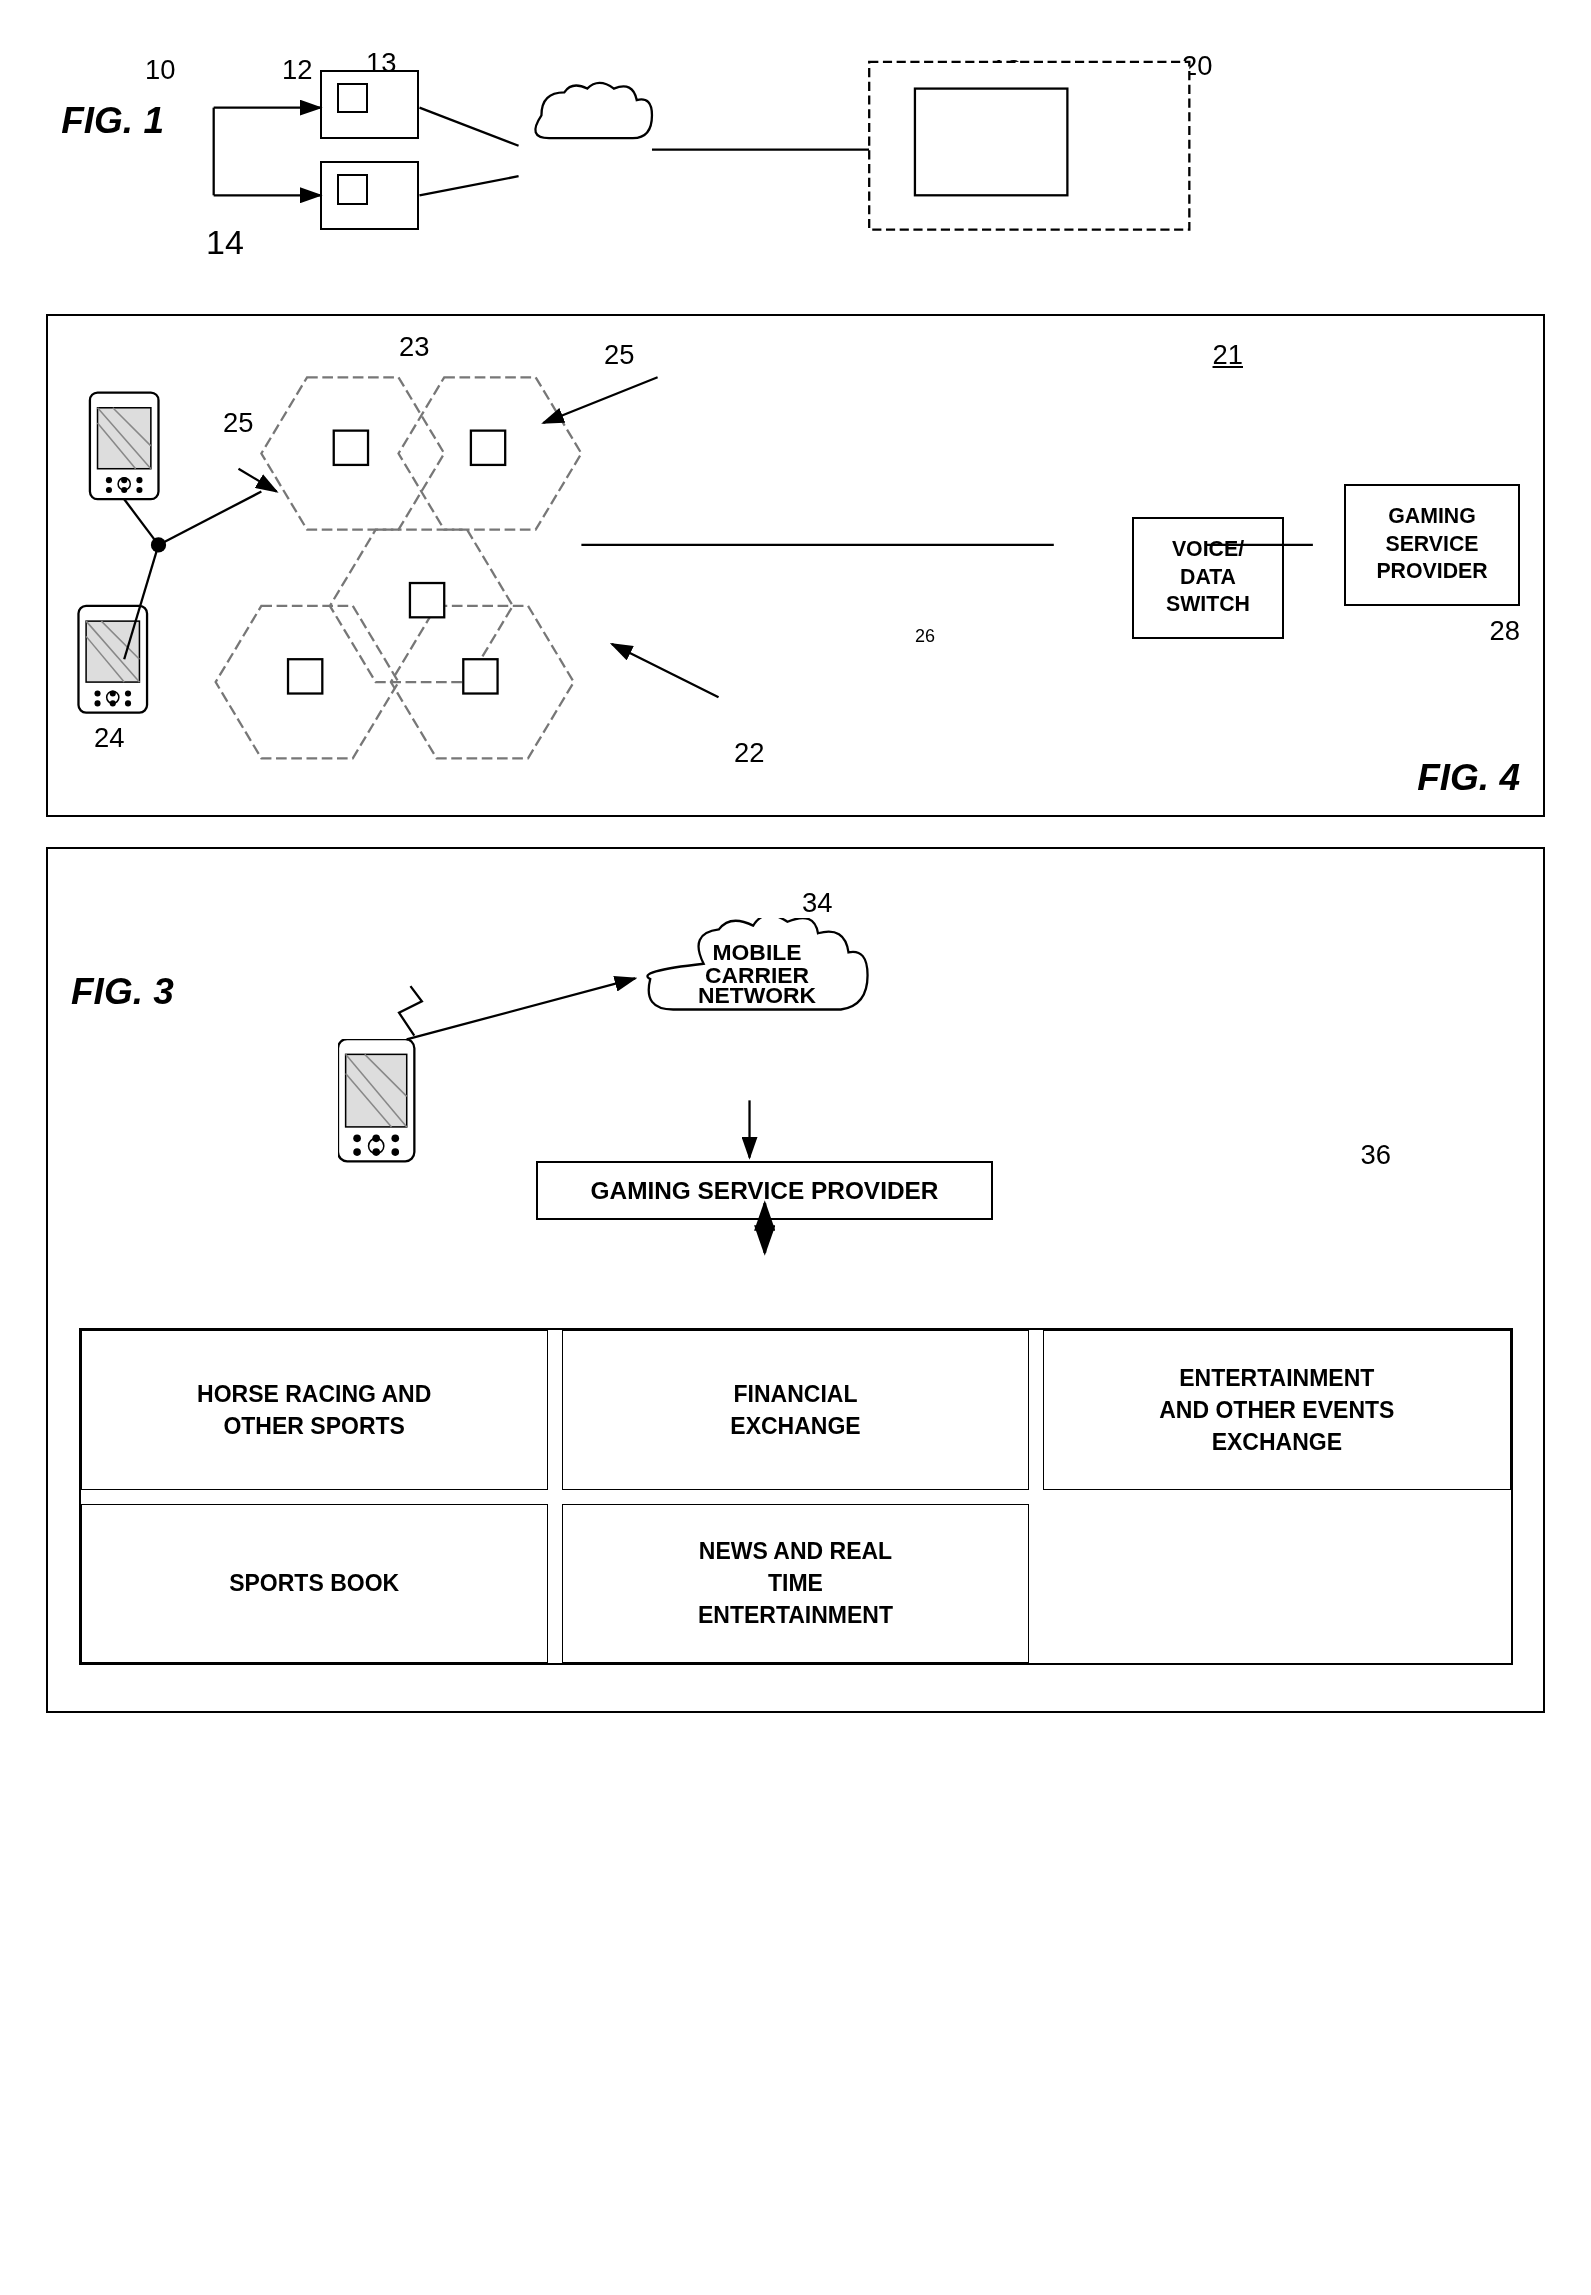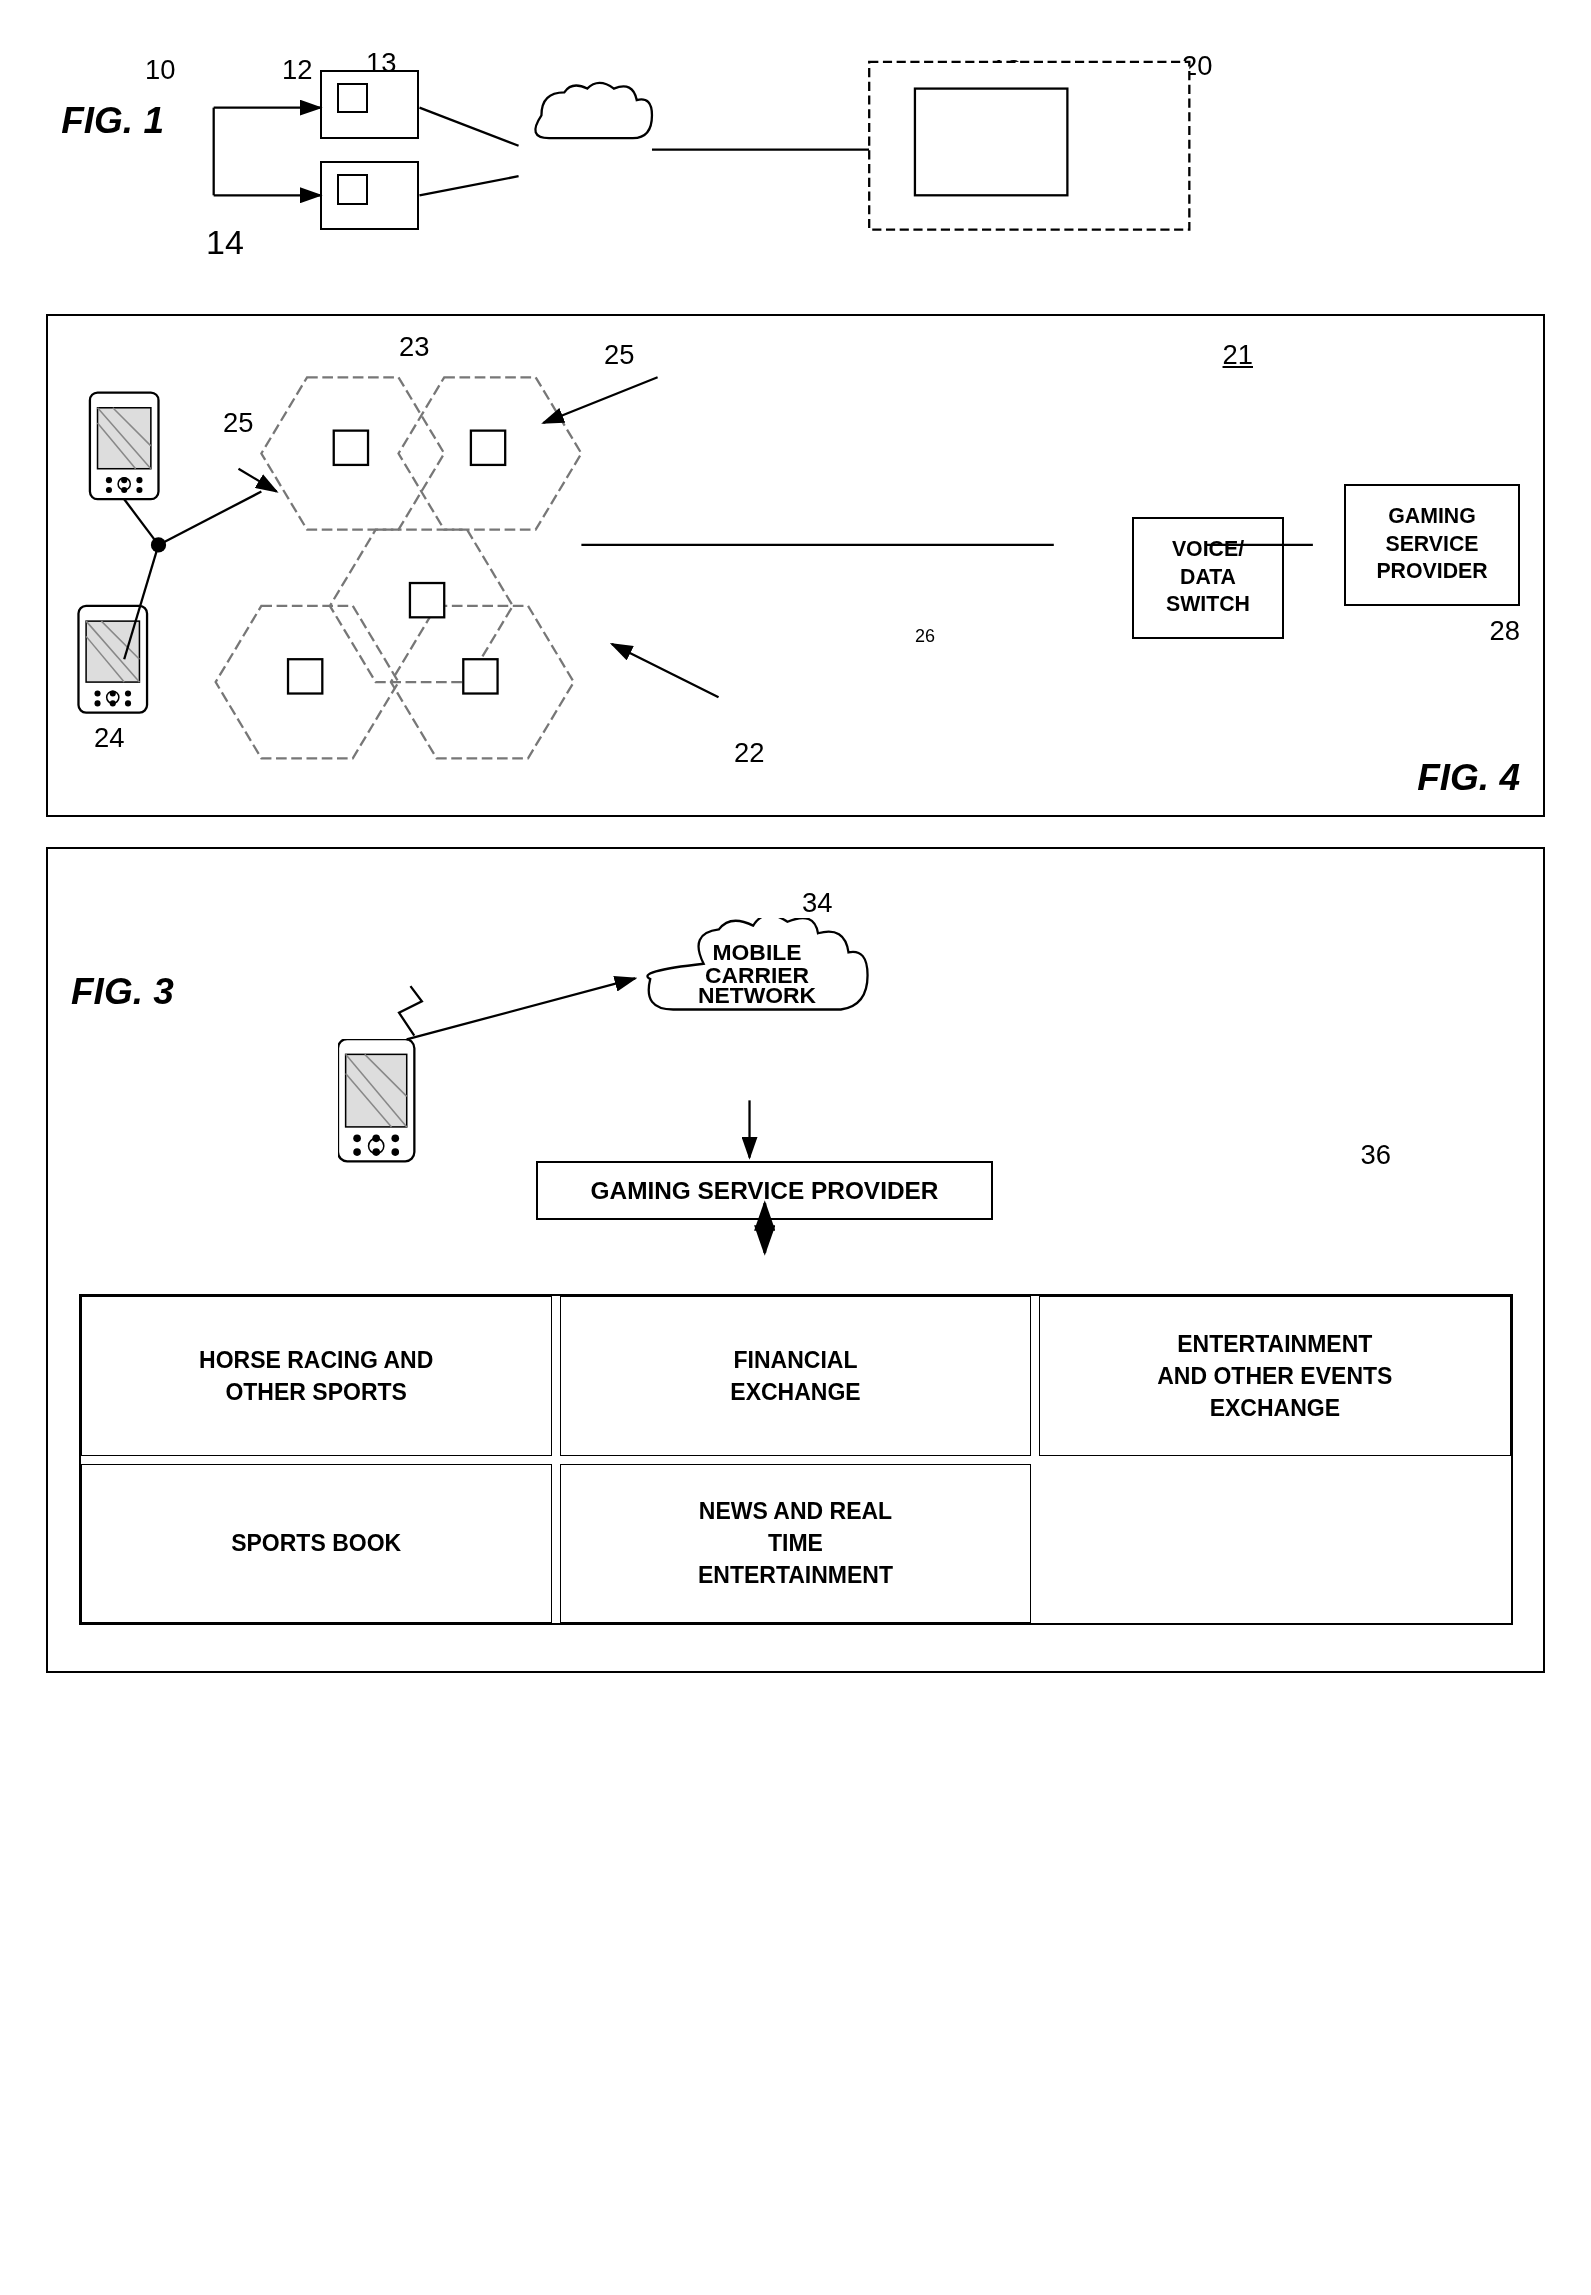--- a/index.html
+++ b/index.html
@@ -286,23 +286,23 @@
       background: #fff;
       margin: 0 auto;
       width: 457px;
     }
 
     
     .fig3-grid {
       display: grid;
       grid-template-columns: 1fr 1fr 1fr;
       grid-template-rows: 1fr 1fr;
-      gap: 8px;
-      border: 2.3px solid #000;
-      margin-top: 26px;
+      gap: 14px;
+      border: 2.3px solid #000;
+      margin-top: 60px;
     }
 
     .fig3-grid-cell {
       border: 1.5px solid #000;
       padding: 30.5px 23px;
       display: flex;
       align-items: center;
       justify-content: center;
       text-align: center;
       font-size: 23px;
@@ -371,21 +371,21 @@
   <div class="fig2-container">
 
     <span class="fig2-ref-23">23</span>
     <span class="fig2-ref-24a">24</span>
     <span class="fig2-ref-24b">24</span>
     <span class="fig2-ref-25a">25</span>
     <span class="fig2-ref-25b">25</span>
     <span class="fig2-ref-26">26</span>
     <span class="fig2-ref-28">28</span>
     <span class="fig2-ref-22">22</span>
-    <span style="position:absolute;right:290px;top:23px;font-size:27.4px;text-decoration:underline;">21</span>
+    <span style="position:absolute;right:300px;top:23px;font-size:27.4px;text-decoration:underline;">21</span>
 
     <span class="fig2-label">FIG. 4</span>
 
     <div class="voice-data-box">
       <span>VOICE/<br>DATA<br>SWITCH</span>
     </div>
 
     <div class="gaming-service-box">
       <span>GAMING<br>SERVICE<br>PROVIDER</span>
     </div>

